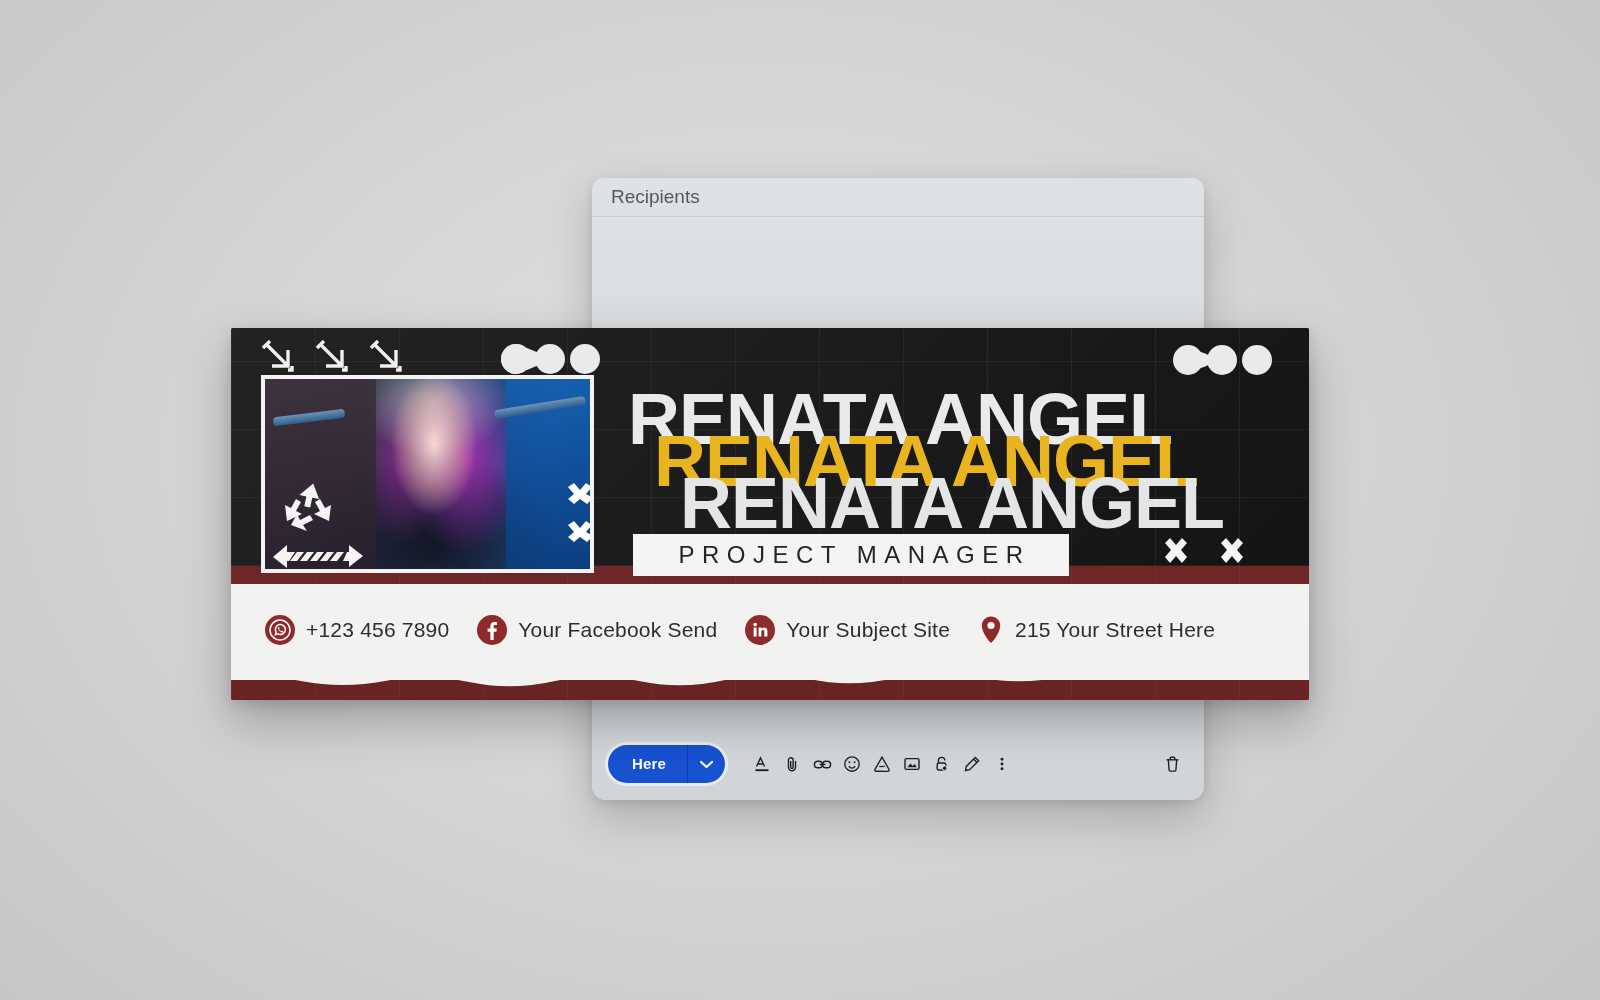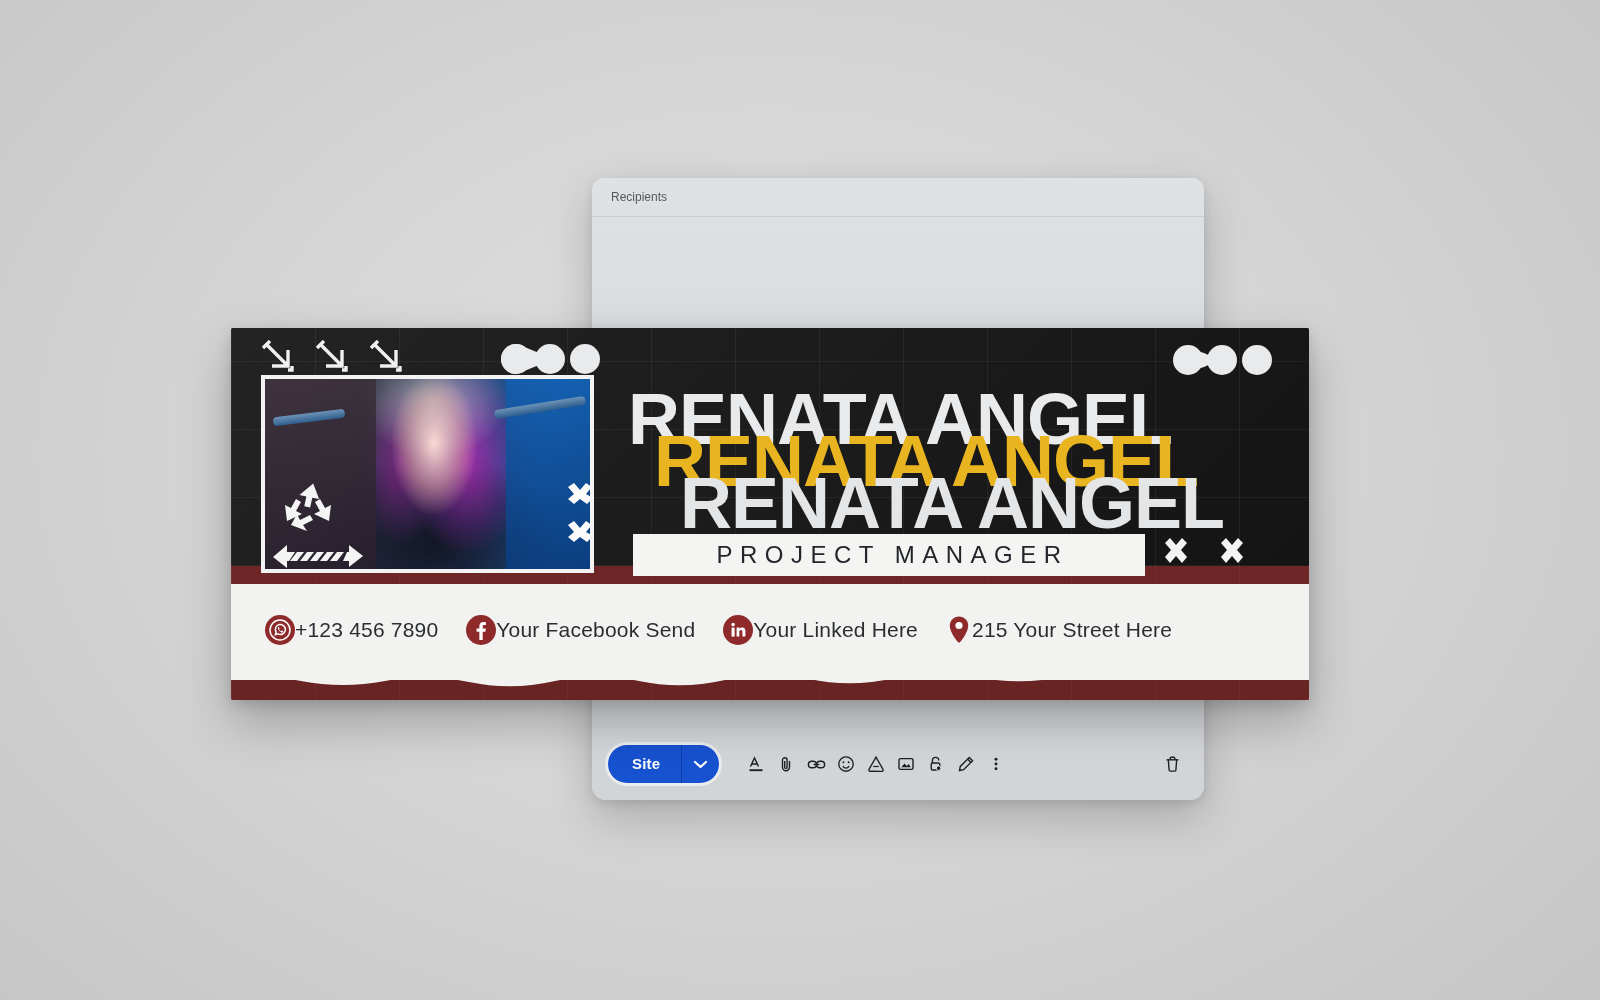--- a/index.html
+++ b/index.html
@@ -41,21 +41,21 @@
   }
   .ic-min::after {
     content: ""; position: absolute; left: 1px; bottom: 3px;
     width: 11px; height: 1.6px; background: #31363c;
   }
   .ic-exp svg, .ic-close svg { display: block; }
   .cw-field {
     height: 39px; display: flex; align-items: center;
     padding: 0 19px;
     border-bottom: 1px solid #c9ccd0;
-    font-size: 12px; color: #54585e;
+    font-size: 19px; color: #54585e;
   }
   .cw-body { flex: 1; }
 
   
   .cw-toolbar {
     position: absolute; left: 0; right: 0; bottom: 0;
     height: 72px;
     display: flex; align-items: center;
     padding: 0 22px 0 16px;
     background: linear-gradient(180deg, #d6d9dc 0%, #d1d4d7 100%);
@@ -170,35 +170,35 @@
     letter-spacing: -1px;
     white-space: nowrap;
     font-family: "Liberation Sans", sans-serif;
   }
   .nm1 { top: 20px;  color: #e9eaec; }
   .nm2 { top: 62px;  color: #e8b420; left: 26px; }
   .nm3 { top: 104px; color: #e3e5e7; left: 52px; }
 
   .role-bar {
     position: absolute; left: 402px; top: 206px;
-    width: 512px; height: 42px;
+    width: 436px; height: 42px;
     background: #f4f4f2;
     display: flex; align-items: center; justify-content: center;
   }
   .role-text {
     font-size: 24px; color: #22262b; letter-spacing: 7.5px;
     font-weight: normal; padding-left: 7px;
   }
 
   
   .contacts {
     position: absolute; left: 0; right: 0; top: 272px; height: 60px;
     display: flex; align-items: center; padding-left: 34px; gap: 28px;
   }
-  .contact { display: flex; align-items: center; gap: 0; }
+  .contact { display: flex; align-items: center; gap: 11px; }
   .c-icon {
     width: 30px; height: 30px; border-radius: 50%;
     background: #8e2a2a;
     display: flex; align-items: center; justify-content: center;
     flex: 0 0 auto;
   }
   .c-icon.pin { background: none; width: 26px; }
   .c-text { font-size: 21px; color: #2a2e33; white-space: nowrap; letter-spacing: .2px; }
 </style>
 </head>
@@ -207,21 +207,21 @@
 <div class="compose-window">
 
 
   <div class="cw-field">
     <span>Recipients</span>
   </div>
   <div class="cw-body"></div>
 
   <div class="cw-toolbar">
     <div class="send-group">
-      <div class="send-btn">Site</div>
+      <div class="send-btn">Here</div>
       <div class="send-arrow">
         <svg width="13" height="9" viewBox="0 0 13 9">
             <path d="M1 2l5.5 5L12 2" stroke="#fff" stroke-width="2.2" fill="none" stroke-linecap="round" stroke-linejoin="round"></path>
           </svg>
       </div>
     </div>
 
     <div class="tb-icons">
       <div class="tb-ic">
         <svg width="18" height="18" viewBox="0 0 18 18" fill="none" stroke="#1d2126" stroke-width="1.4">
@@ -413,21 +413,21 @@
     </div>
 
     <div class="contact">
       <span class="c-icon">
         <svg width="22" height="22" viewBox="0 0 22 22" fill="#fff">
           <rect x="4.6" y="8.6" width="3" height="9"></rect>
           <circle cx="6.1" cy="5.6" r="1.8"></circle>
           <path d="M9.6 8.6h2.9v1.25c.45-.8 1.45-1.45 2.75-1.45 2.3 0 3.15 1.45 3.15 3.85v5.35h-3v-4.8c0-1.15-.4-1.9-1.45-1.9-.85 0-1.35.6-1.55 1.2-.08.2-.1.5-.1.8v4.7h-2.7z"></path>
         </svg>
       </span>
-      <span class="c-text">Your Linked Here</span>
+      <span class="c-text">Your Subject Site</span>
     </div>
 
     <div class="contact">
       <span class="c-icon pin">
         <svg width="24" height="30" viewBox="0 0 24 30">
           <path d="M12 1.5C6.9 1.5 2.8 5.6 2.8 10.7c0 6.6 8 17 9.2 17s9.2-10.4 9.2-17C21.2 5.6 17.1 1.5 12 1.5z" fill="#8e2a2a"></path>
           <circle cx="12" cy="10.5" r="3.6" fill="#fff"></circle>
         </svg>
       </span>
       <span class="c-text">215 Your Street Here</span>

